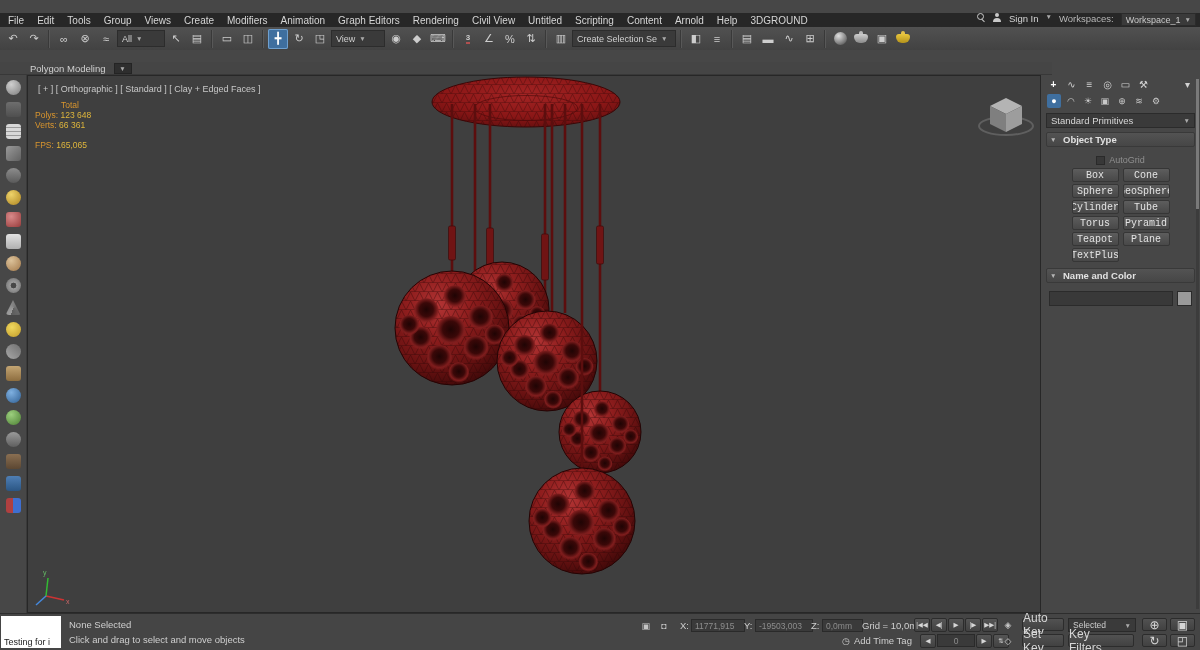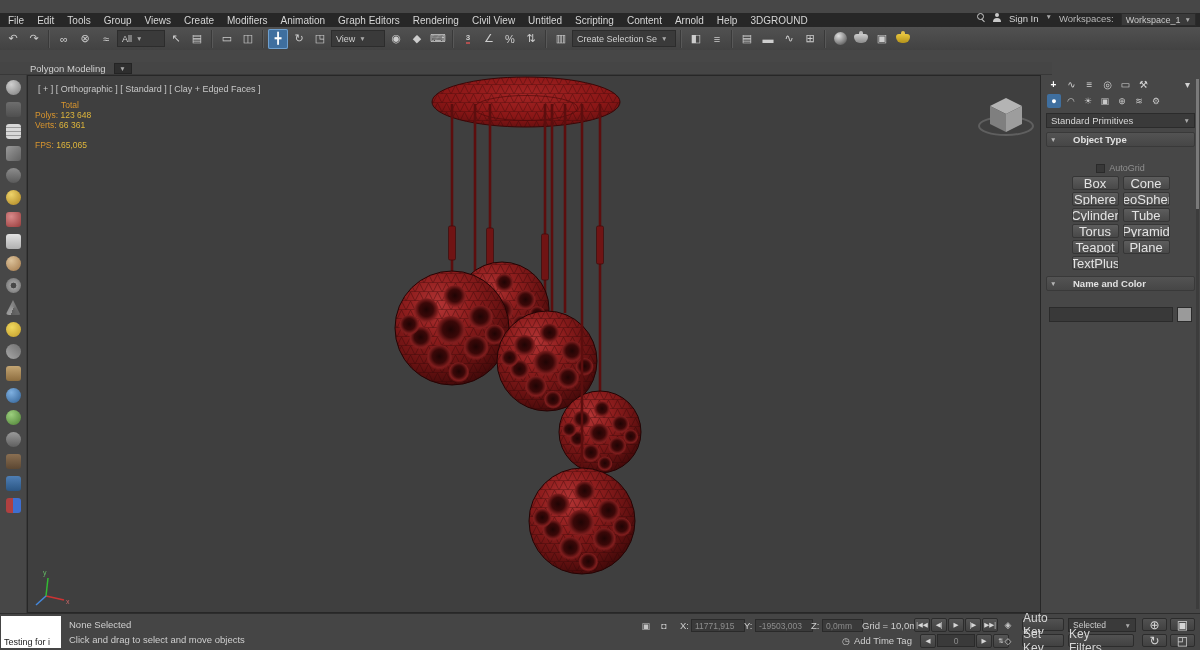--- a/index.html
+++ b/index.html
@@ -76,31 +76,31 @@
                  box-sizing:border-box}
   .cp-tabs{display:flex;gap:5px;padding:3px 6px 1px;align-items:center;color:#d2d2d2;font-size:10px}
   .cp-tab{width:13px;height:13px;display:flex;align-items:center;justify-content:center}
   .cp-tab.first{color:#fff;font-weight:bold}
   .cp-spacer{flex:1}
   .cp-cats{display:flex;gap:3px;padding:2px 6px;align-items:center;color:#c8c8c8;font-size:9px}
   .cat{width:14px;height:14px;display:flex;align-items:center;justify-content:center;border-radius:2px}
   .cat.active{background:#3f6f9f;color:#fff}
   .cp-dd{margin:3px 5px;height:13px;background:#3a3a3a;border:1px solid #2b2b2b;display:flex;
          align-items:center;justify-content:space-between;padding:0 4px;font-size:9.5px;color:#d6d6d6}
-  .rollout-head{margin:4px 5px 16px;height:13px;background:linear-gradient(#535353,#464646);
+  .rollout-head{margin:4px 5px 8px;height:13px;background:linear-gradient(#535353,#464646);
         border:1px solid #393939;border-radius:2px;position:relative;display:flex;align-items:center;
-        padding-left:26px;font-weight:bold;font-size:9.5px;color:#e2e2e2}
+        padding-left:16px;font-weight:bold;font-size:9.5px;color:#e2e2e2}
   .ro-arr{position:absolute;left:3px;top:3px;font-size:6.5px;color:#b5b5b5}
   .autogrid{display:flex;align-items:center;justify-content:center;gap:4px;margin:4px 0 3px;
             color:#8f8f8f;font-size:9px}
   .chk{display:inline-block;width:7px;height:7px;background:#383838;border:1px solid #2a2a2a}
   .obj-grid{display:grid;grid-template-columns:47px 47px;gap:2px 4px;justify-content:center;margin:1px 0 6px}
   .pbtn{height:12px;background:linear-gradient(#5d5d5d,#484848);border:1px solid #363636;border-radius:2px;
-        font-size:13px;color:#e3e3e3;display:flex;align-items:center;justify-content:center;
-        overflow:hidden;white-space:nowrap;font-family:Liberation Sans, sans-serif}
+        font-size:10px;color:#e3e3e3;display:flex;align-items:center;justify-content:center;
+        overflow:hidden;white-space:nowrap;font-family:Liberation Mono, monospace}
   .pbtn.c1{grid-column:1}
   .name-row{display:flex;gap:4px;margin:4px 8px;align-items:center}
   .name-field{flex:1;height:13px;background:#393939;border:1px solid #2b2b2b}
   .swatch{width:13px;height:13px;background:#9a9a9a;border:1px solid #2b2b2b}
   .cp-scroll{position:absolute;right:1px;top:4px;bottom:4px;width:3px;background:#3c3c3c}
   .cp-scroll::before{content:"";position:absolute;left:0;top:0;width:3px;height:130px;background:#7a7a7a}
 
   
   .statusbar{position:absolute;left:0;top:613px;width:1200px;height:37px;background:#454545;
              border-top:1px solid #2d2d2d;box-sizing:border-box;font-size:9.5px}

